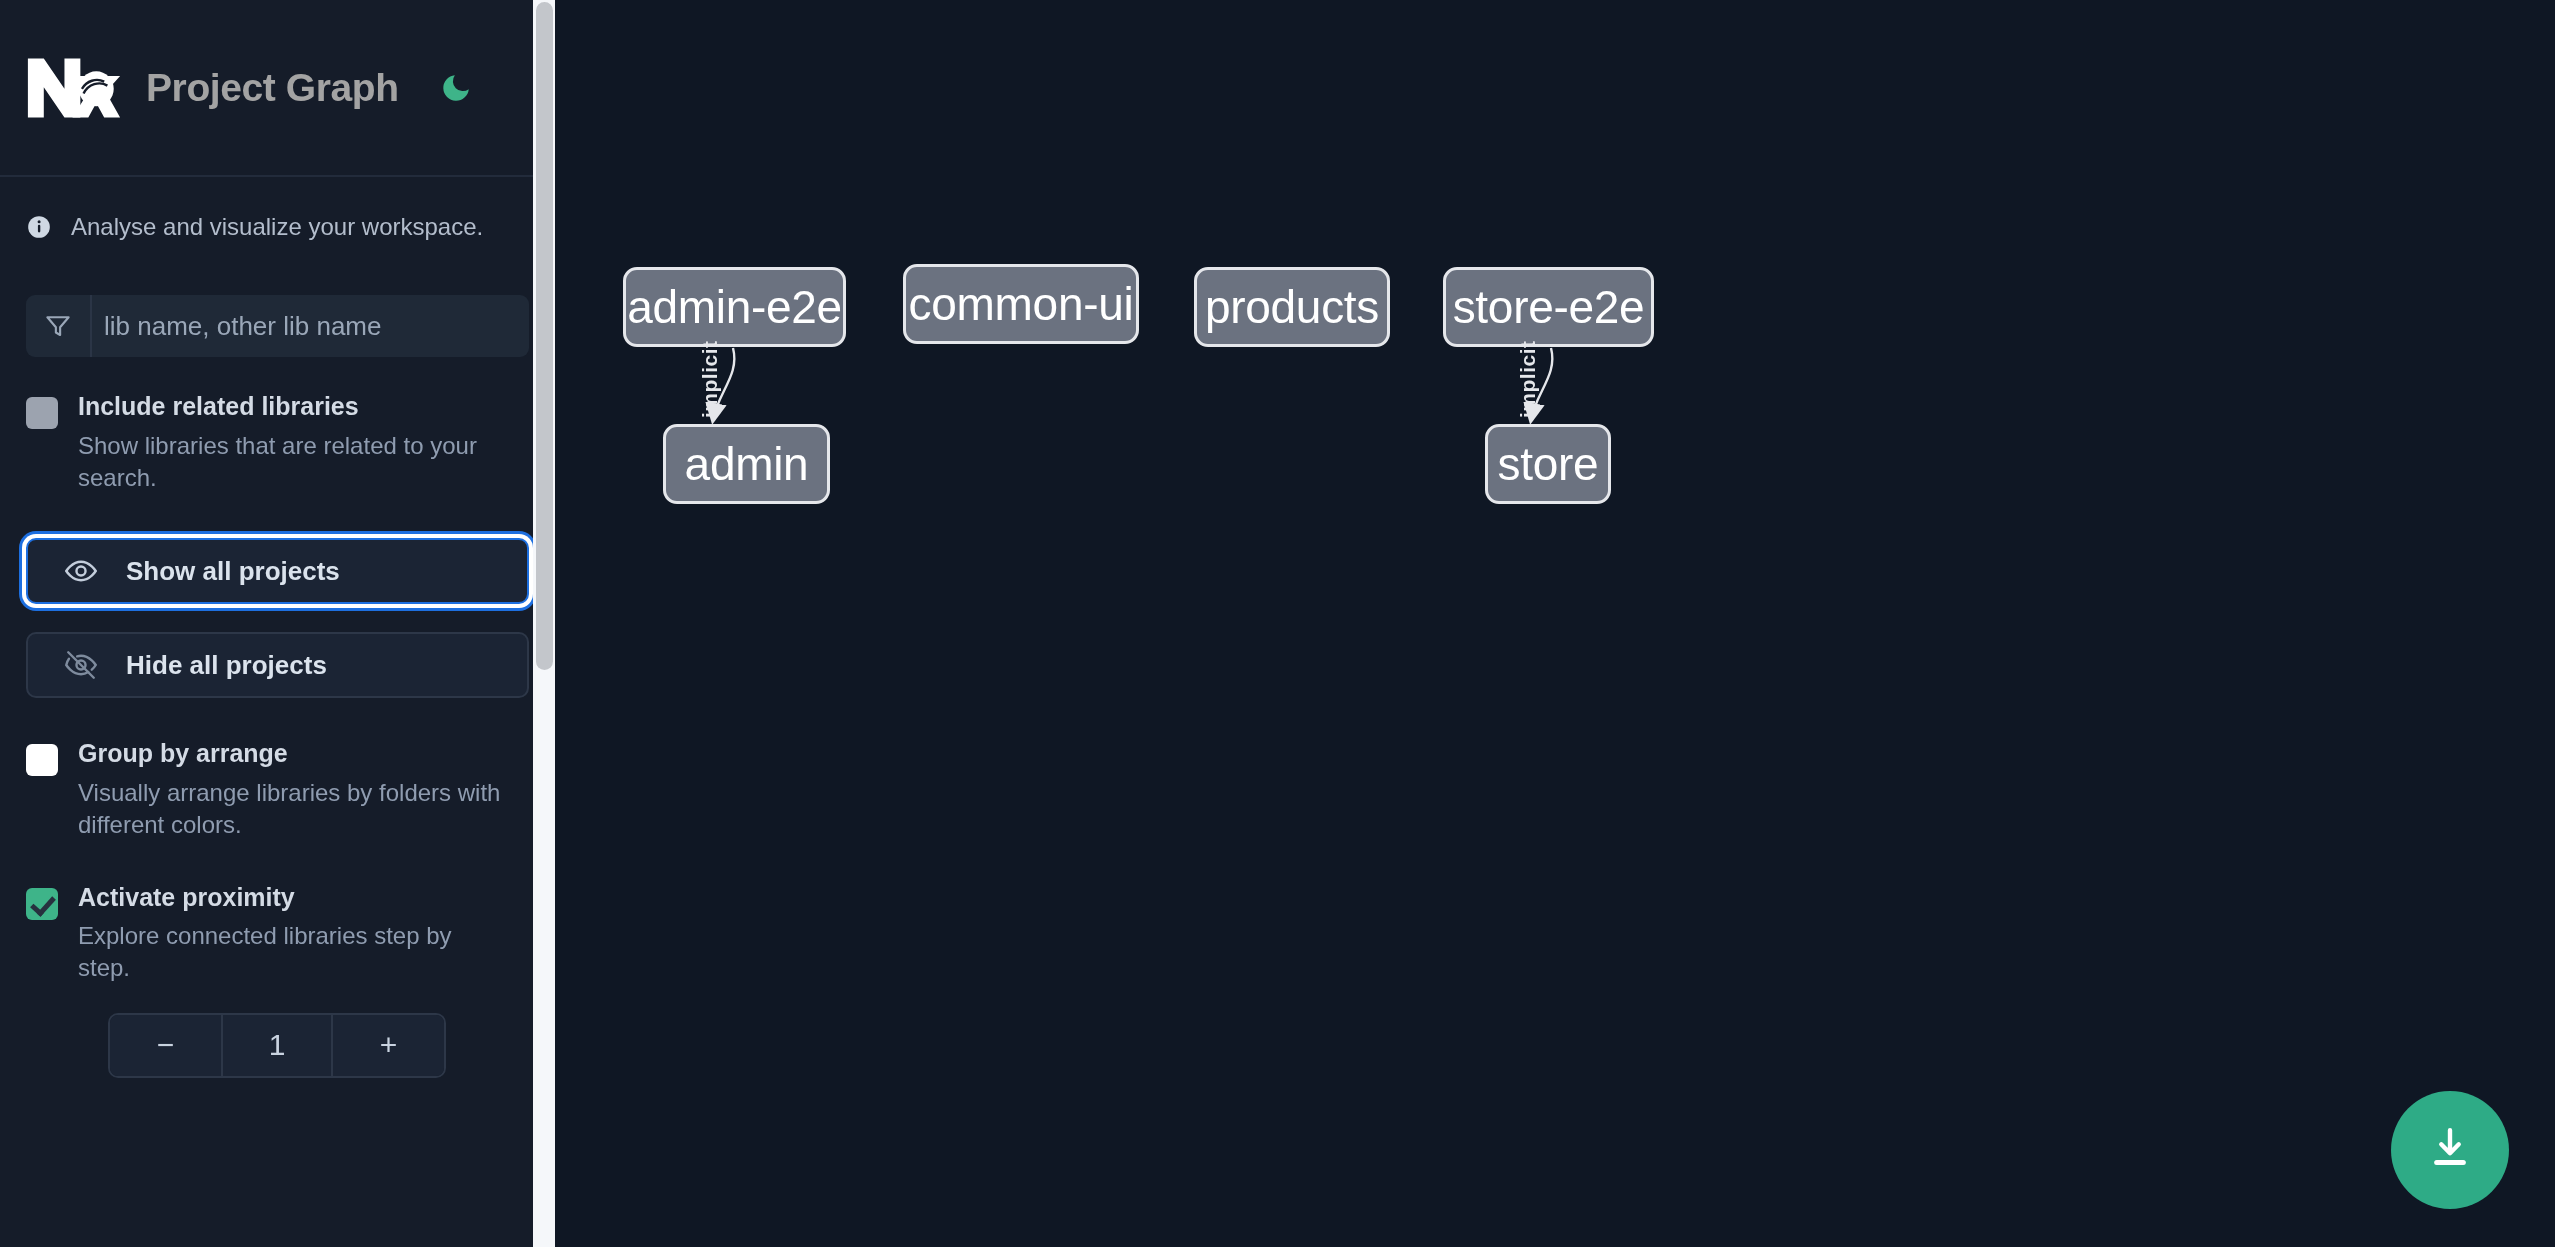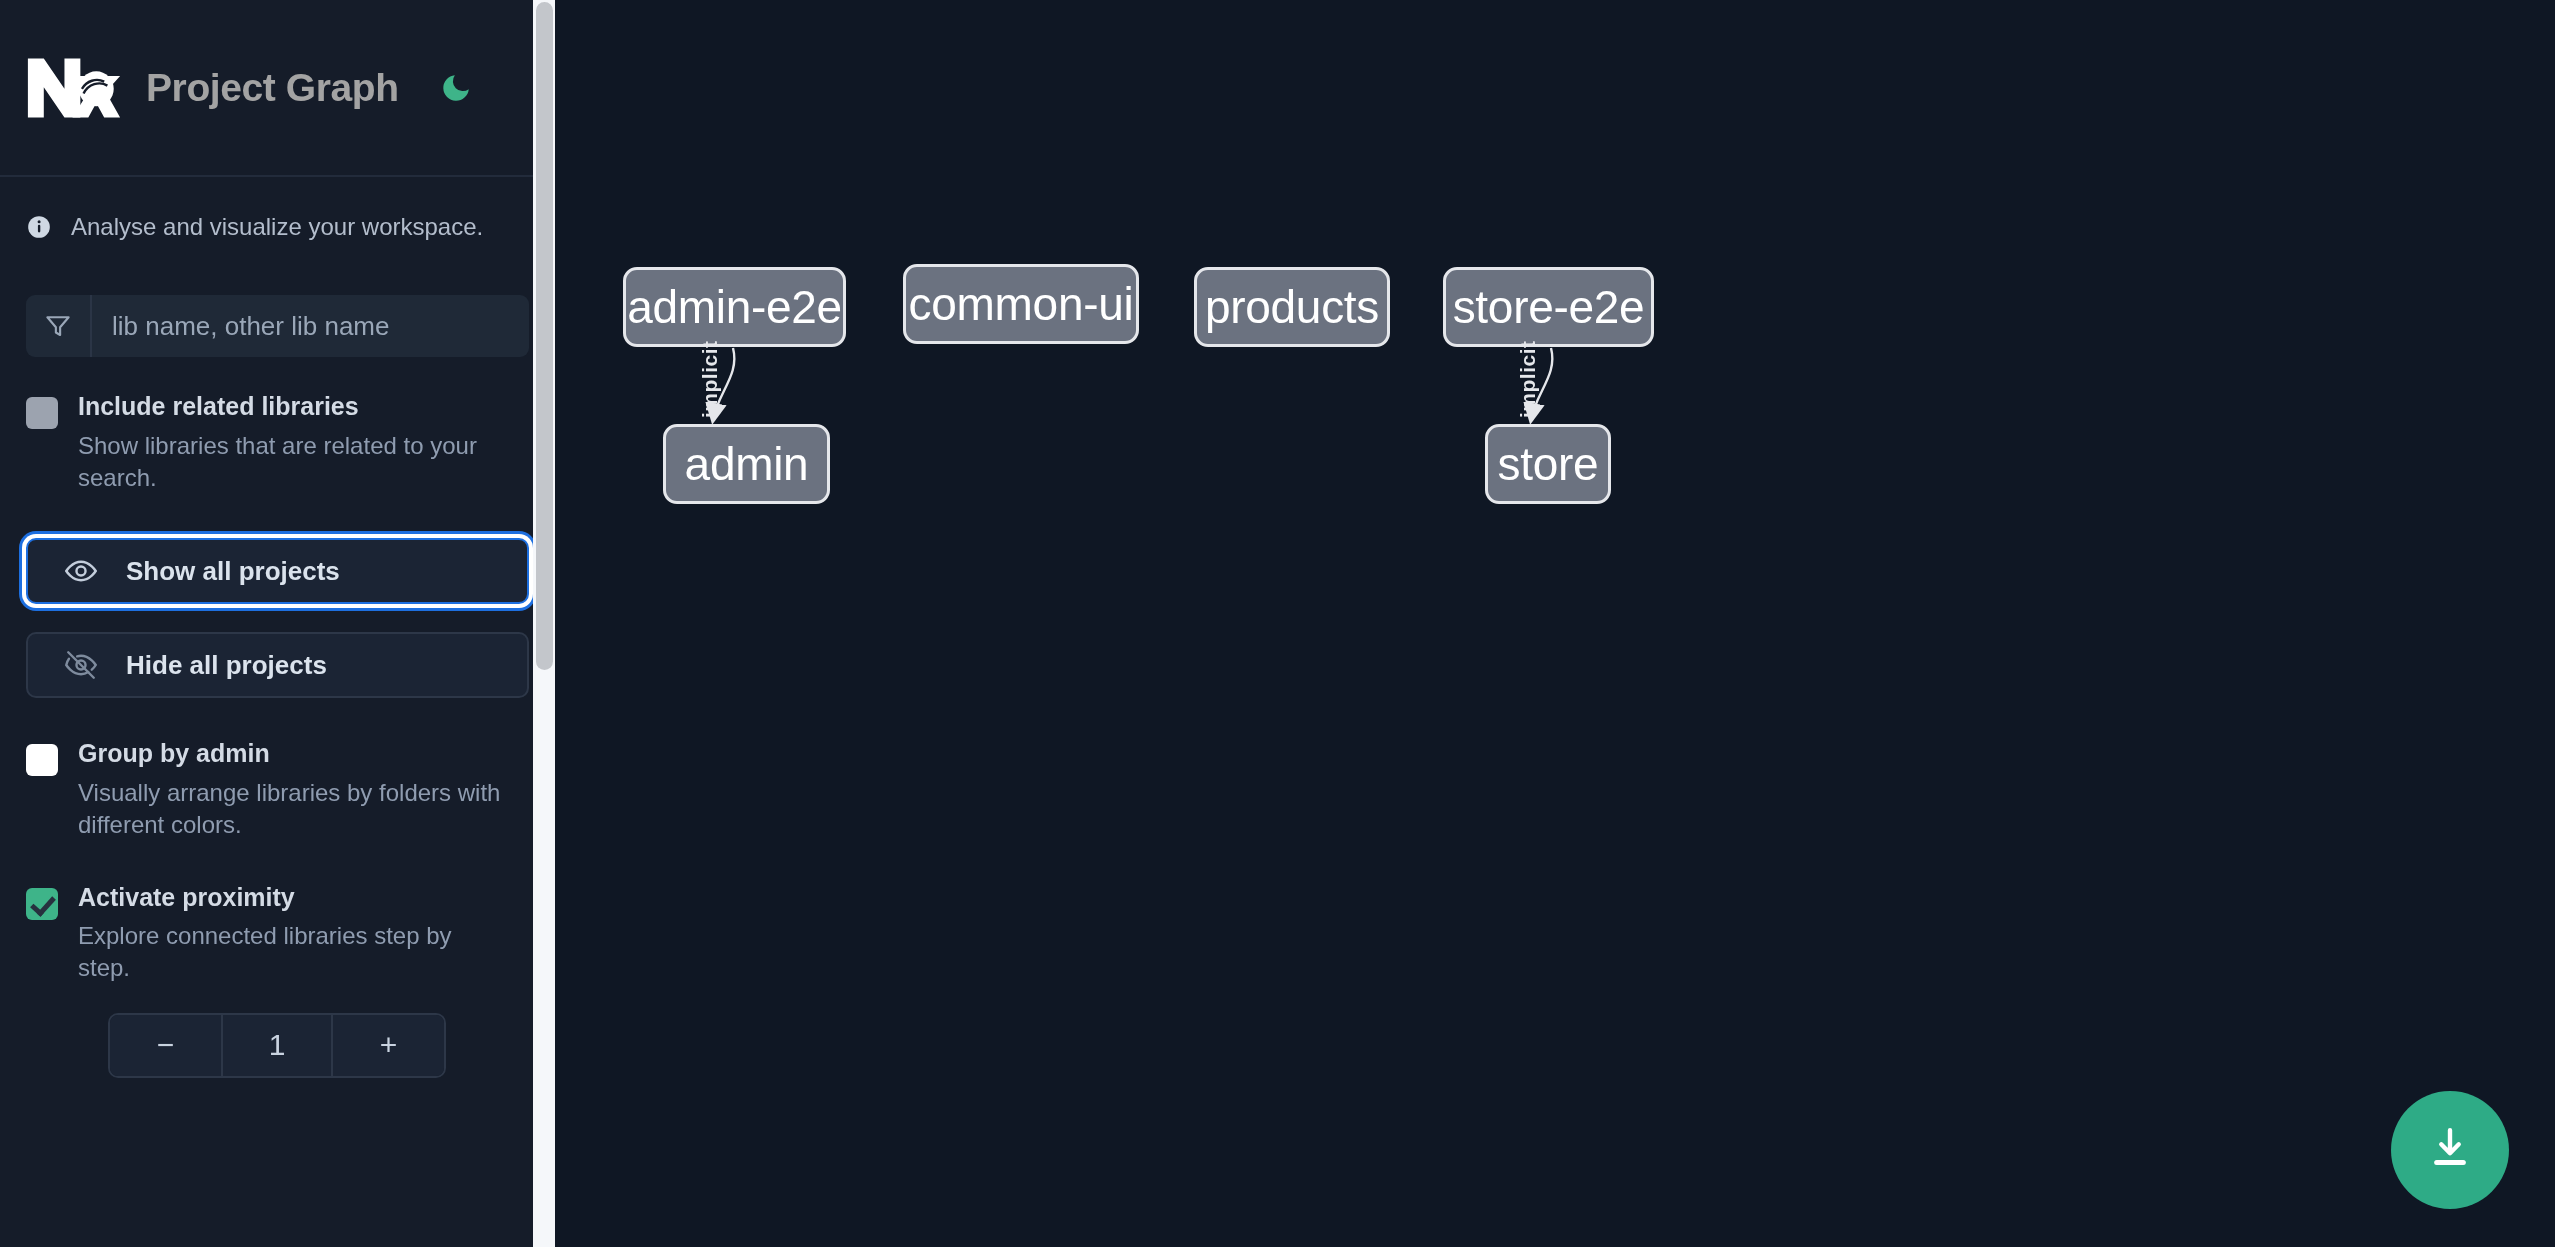--- a/index.html
+++ b/index.html
@@ -101,21 +101,21 @@
   }
   .search-input {
     flex: 1;
     height: 62px;
     background: transparent;
     border: 0;
     outline: none;
     color: #cfd8e3;
     font-size: 26px;
     font-family: "Liberation Sans", sans-serif;
-    padding-left: 20px;
+    padding-left: 12px;
   }
   .search-input::placeholder { color: #9aa7b8; opacity: 1; }
 
   .opt-block { padding: 0 26px; margin-top: 36px; }
 
   .opt-row {
     display: flex;
     align-items: flex-start;
     gap: 20px;
   }
@@ -355,21 +355,21 @@
             <line x1="3" y1="3" x2="21" y2="21" stroke="#7e8b9d" stroke-width="1.7" stroke-linecap="round"></line>
           </svg>
         </span>
         <span class="lbl">Hide all projects</span>
       </div>
 
       <div class="opt-block" style="margin-top:42px">
         <div class="opt-row">
           <span class="cb unchecked"></span>
           <div>
-            <div class="opt-label">Group by admin</div>
+            <div class="opt-label">Group by arrange</div>
             <div class="opt-desc">Visually arrange libraries by folders with different colors.</div>
           </div>
         </div>
       </div>
 
       <div class="opt-block" style="margin-top:42px">
         <div class="opt-row">
           <span class="cb checked"></span>
           <div>
             <div class="opt-label">Activate proximity</div>

